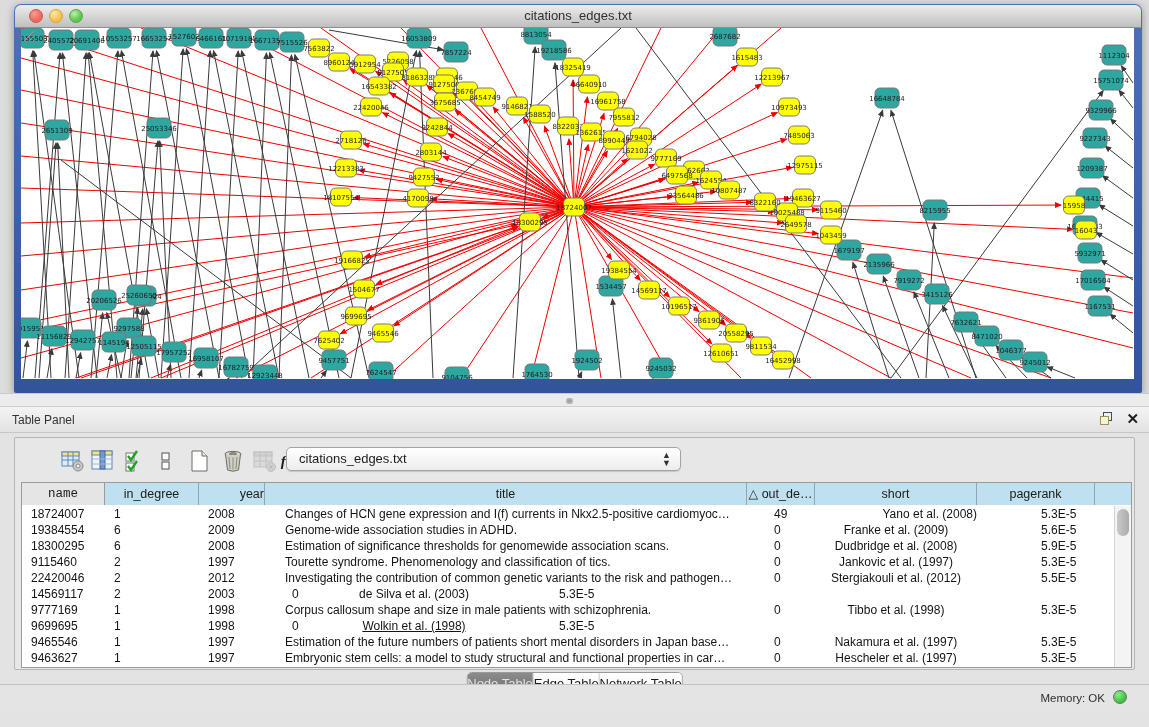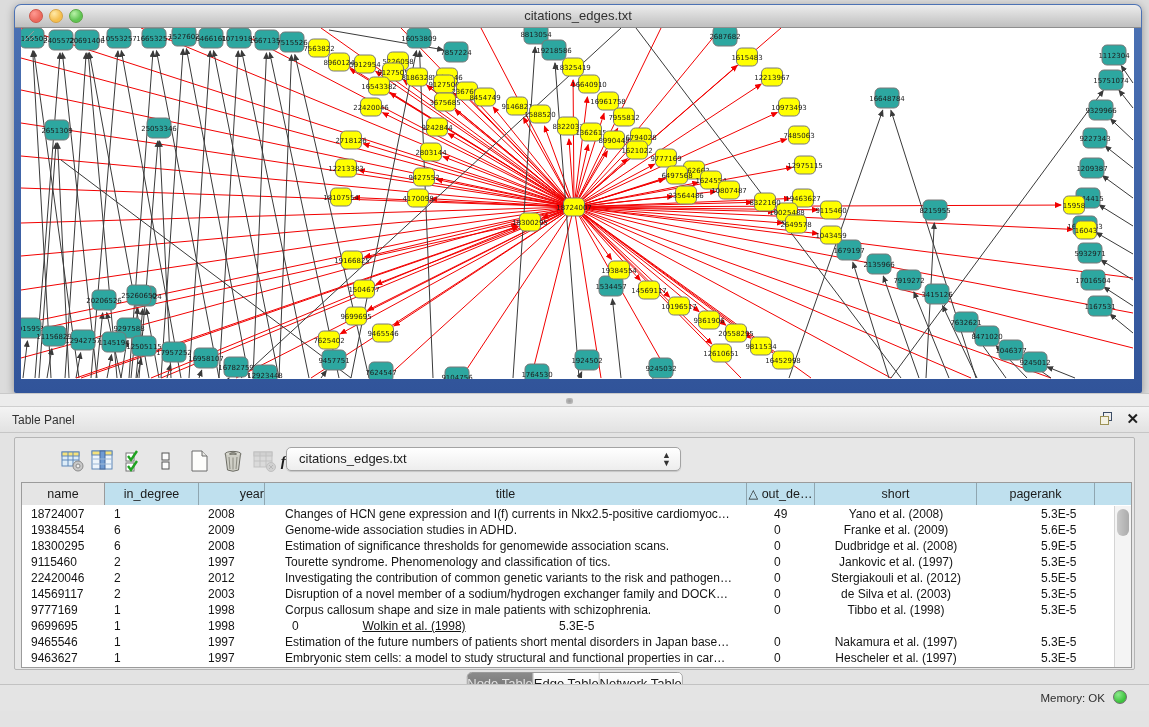--- a/index.html
+++ b/index.html
@@ -864,37 +864,37 @@
             <small class="fx">(x)</small>
         </span>
         <div class="combo">
           <span>citations_edges.txt</span>
           <span class="spin">▲<br>▼</span>
         </div>
       </div>
 
       <div class="table-wrap">
         <div class="thead" id="thead-row">
-            <div class="th th-name" style="width: 83px;">name</div>
+            <div class="th th-name" style="width: 83px; font-family: Liberation Mono, monospace;">name</div>
             <div class="th" style="width: 94px;">in_degree</div>
             <div class="th" style="width: 66px; text-align: right;">year</div>
             <div class="th" style="width: 482px;">title</div>
             <div class="th" style="width: 68px;">△ out_de…</div>
             <div class="th" style="width: 162px;">short</div>
             <div class="th" style="width: 118px;">pagerank</div>
             <div class="th th-fill"></div>
           </div>
         <div class="tbody" id="tbody">
             <div class="tr">
               <div class="td td-name" style="width: 83px;">18724007</div>
               <div class="td td-in_degree" style="width: 94px;">1</div>
               <div class="td td-year" style="width: 66px;">2008</div>
               <div class="td td-title" style="width: 482px;">Changes of HCN gene expression and I(f) currents in Nkx2.5-positive cardiomyoc…</div>
               <div class="td td-out_degree" style="width: 68px;">49</div>
-              <div class="td td-short" style="width: 162px;">Yano et al. (2008)</div>
+              <div class="td td-short" style="width: 162px; text-align: right;">Yano et al. (2008)</div>
               <div class="td td-pagerank" style="width: 118px;">5.3E-5</div>
             </div>
             <div class="tr">
               <div class="td td-name" style="width: 83px;">19384554</div>
               <div class="td td-in_degree" style="width: 94px;">6</div>
               <div class="td td-year" style="width: 66px;">2009</div>
               <div class="td td-title" style="width: 482px;">Genome-wide association studies in ADHD.</div>
               <div class="td td-out_degree" style="width: 68px;">0</div>
               <div class="td td-short" style="width: 162px;">Franke et al. (2009)</div>
               <div class="td td-pagerank" style="width: 118px;">5.6E-5</div>
@@ -923,21 +923,20 @@
               <div class="td td-year" style="width: 66px;">2012</div>
               <div class="td td-title" style="width: 482px;">Investigating the contribution of common genetic variants to the risk and pathogen…</div>
               <div class="td td-out_degree" style="width: 68px;">0</div>
               <div class="td td-short" style="width: 162px;">Stergiakouli et al. (2012)</div>
               <div class="td td-pagerank" style="width: 118px;">5.5E-5</div>
             </div>
             <div class="tr">
               <div class="td td-name" style="width: 83px;">14569117</div>
               <div class="td td-in_degree" style="width: 94px;">2</div>
               <div class="td td-year" style="width: 66px;">2003</div>
-              <div class="td td-title" style="width: 482px;">Disruption of a novel member of a sodium/hydrogen exchanger family and DOCK…</div>
               <div class="td td-out_degree" style="width: 68px;">0</div>
               <div class="td td-short" style="width: 162px;">de Silva et al. (2003)</div>
               <div class="td td-pagerank" style="width: 118px;">5.3E-5</div>
             </div>
             <div class="tr">
               <div class="td td-name" style="width: 83px;">9777169</div>
               <div class="td td-in_degree" style="width: 94px;">1</div>
               <div class="td td-year" style="width: 66px;">1998</div>
               <div class="td td-title" style="width: 482px;">Corpus callosum shape and size in male patients with schizophrenia.</div>
               <div class="td td-out_degree" style="width: 68px;">0</div>

